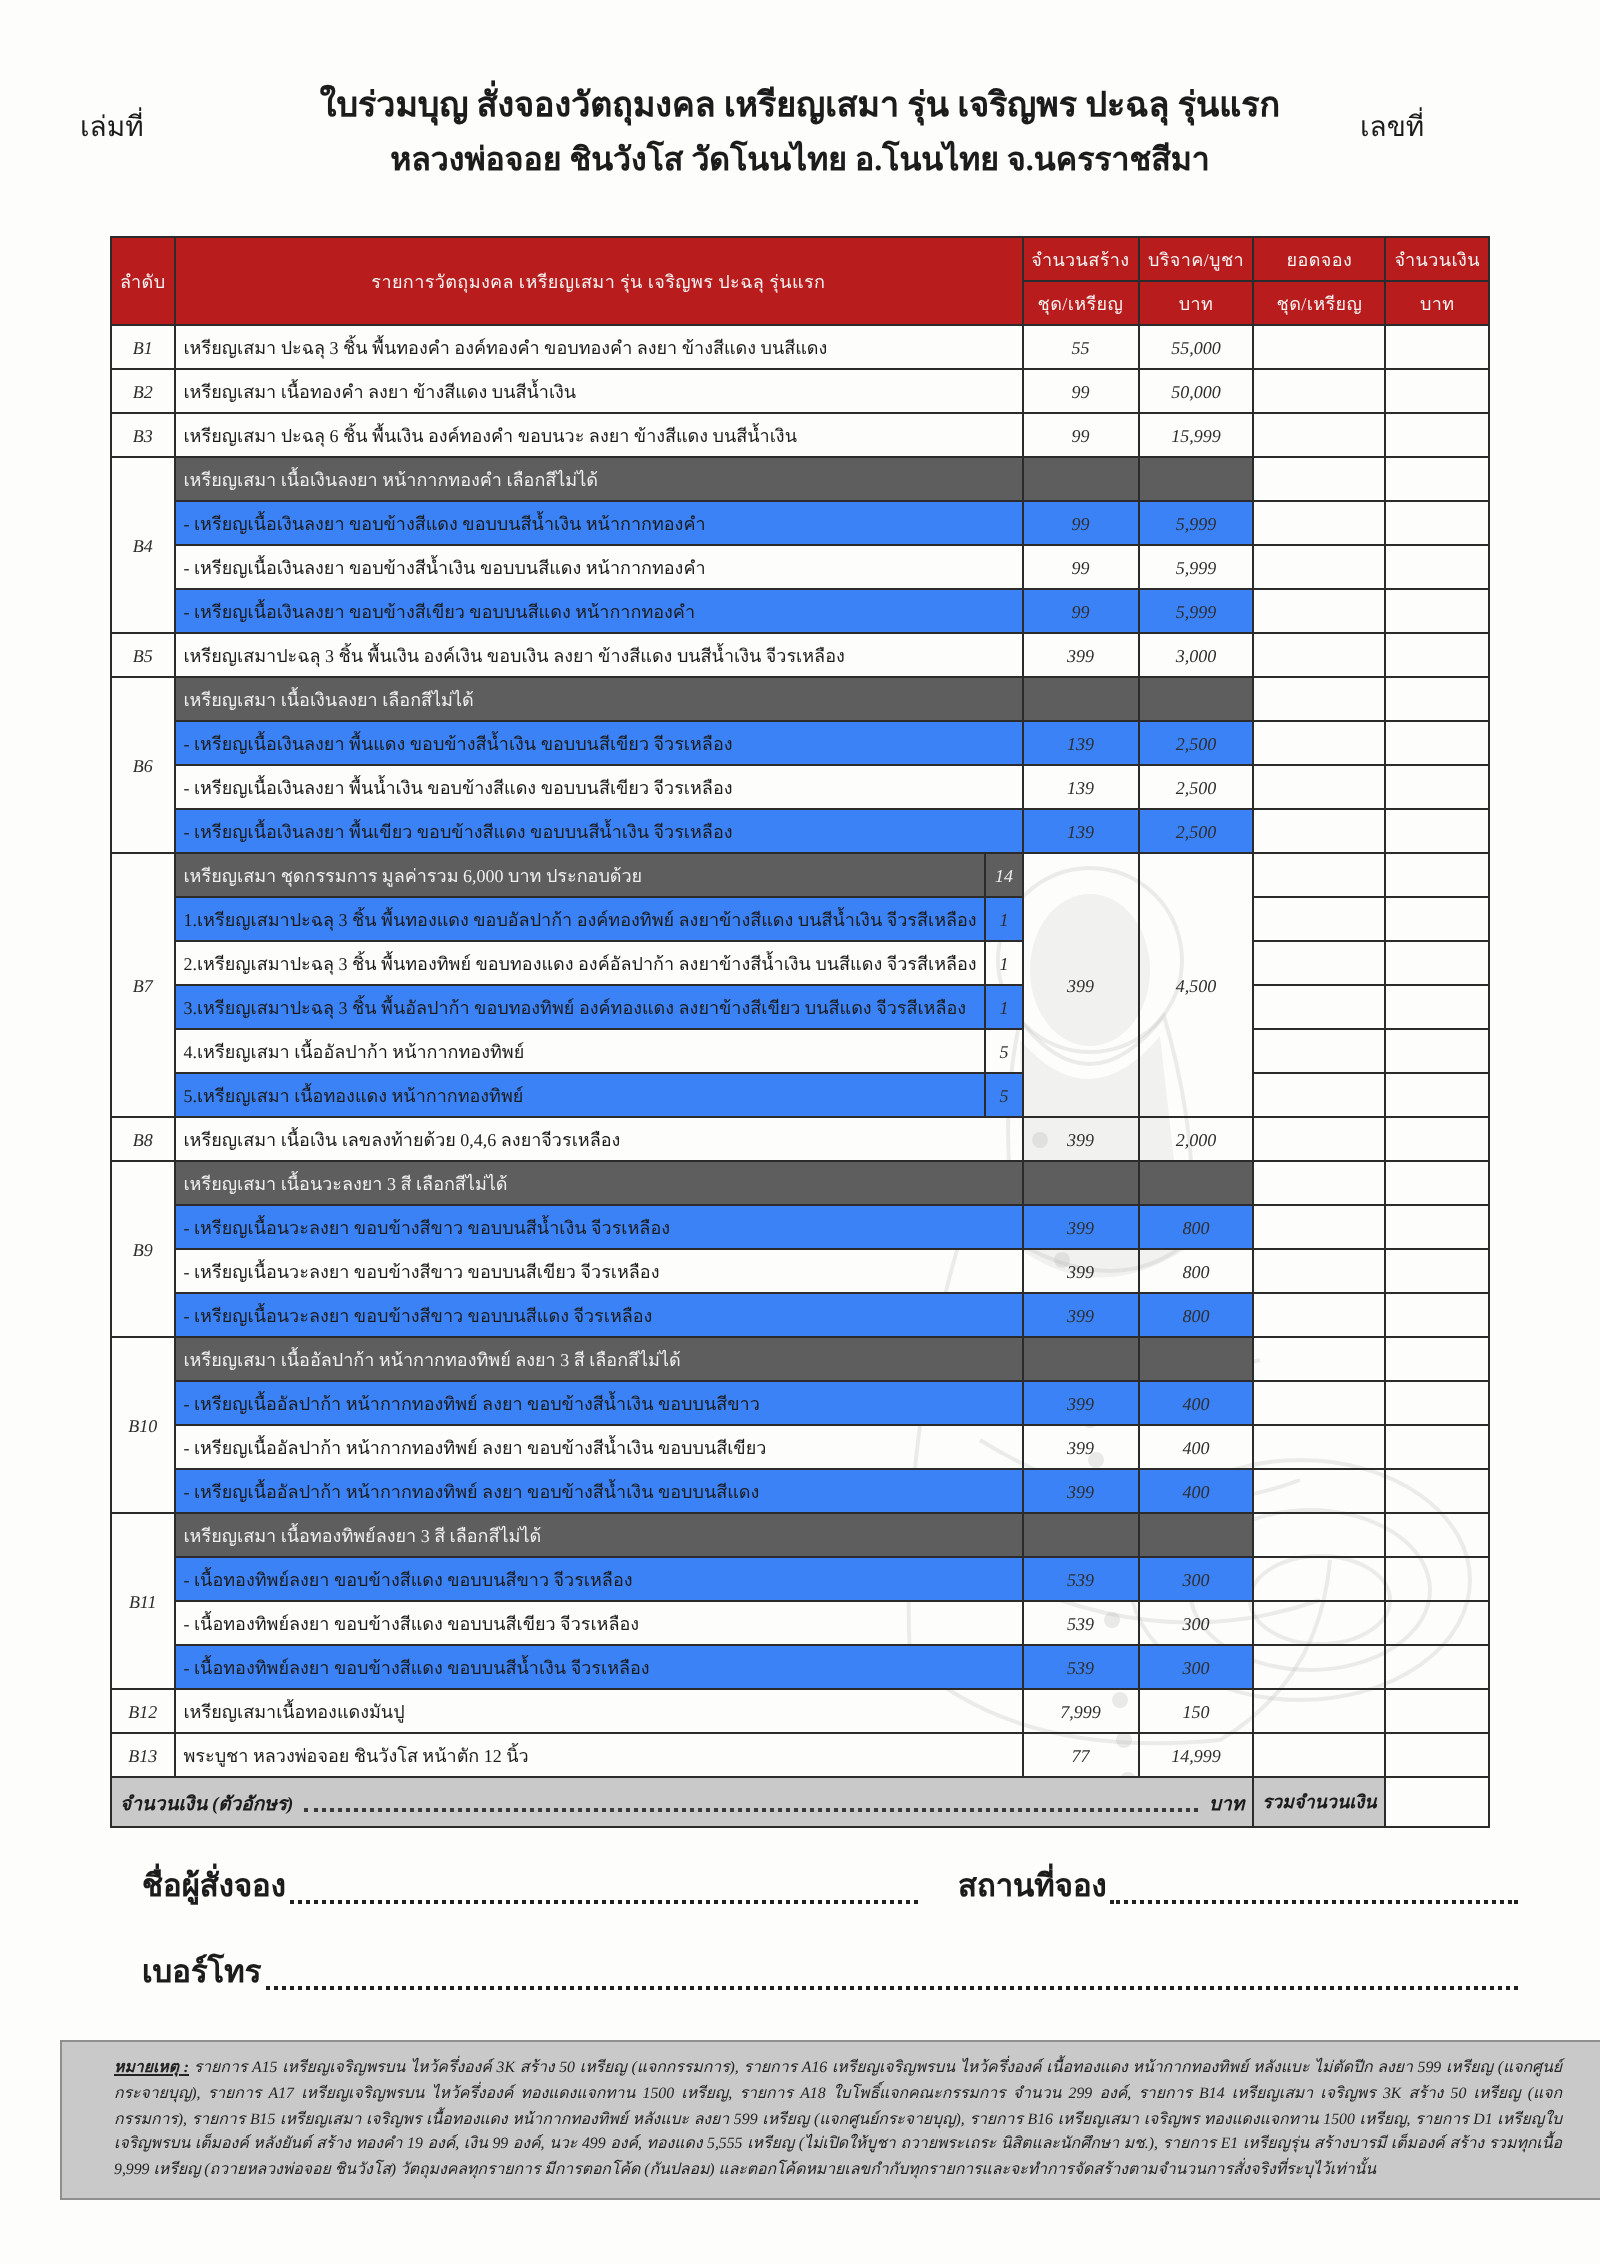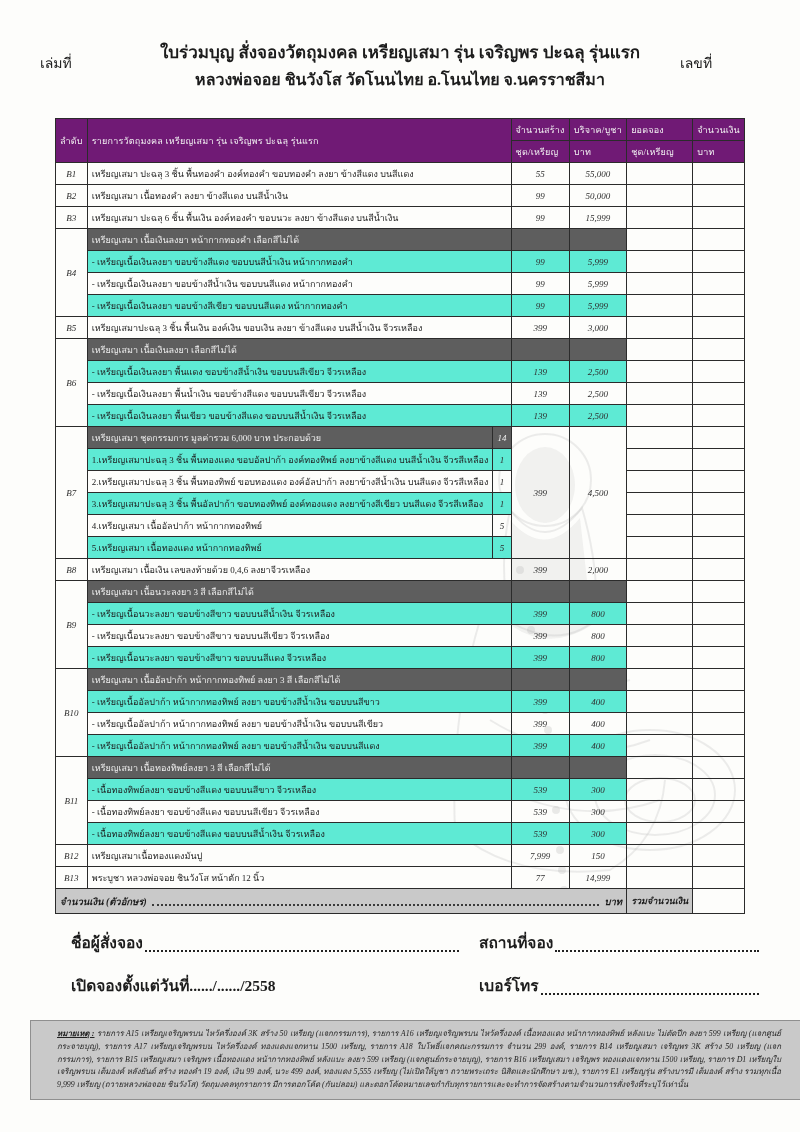--- a/index.html
+++ b/index.html
@@ -11,28 +11,28 @@
   .corner-label.right{text-align:left;}
   .titles{flex:1;text-align:center;font-weight:bold;}
   .title-l1{font-size:17px;}
   .title-l2{font-size:16px;margin-top:2px;}
   
   .watermark{position:absolute;left:360px;top:360px;z-index:0;opacity:.8;}
   
   table.order{position:absolute;left:55px;top:118px;width:690px;border-collapse:collapse;z-index:1;}
   table.order td{border:1px solid #2b2b2b;padding:0 4px;height:21px;font-size:9px;
                  overflow:hidden;white-space:nowrap;vertical-align:middle;}
-  thead td{background:#701a75;color:#f4f4f4;font-size:8.6px;letter-spacing:.2px;}
+  thead td{background:#b91c1c;color:#f4f4f4;text-align:center;font-size:8.6px;letter-spacing:.2px;}
   thead td.main{font-size:9px;}
   .c-no{text-align:center;font-style:italic;}
   .c-desc{text-align:left;}
   .c-qty,.c-price,.c-cnt{text-align:center;}
   .num{font-style:italic;color:#2e2e2e;}
   .ghead{background:#5e5e5e;color:#efefef;font-size:9px;}
-  .shade{background:#5eead4;}
+  .shade{background:#3b82f6;}
   td.c-res,td.c-amt{background:transparent;}
   .total-left{background:#c9c9c9;}
   .total-left .flexline{display:flex;align-items:flex-end;font-weight:bold;font-size:9.5px;font-style:italic;}
   .leader{flex:1;border-bottom:2px dotted #3a3a3a;margin:0 5px 3px 5px;height:1px;}
   .total-mid{background:#c9c9c9;text-align:center;font-weight:bold;font-size:8.6px;font-style:italic;}
   tr.total td{height:24px;}
   
   .form-area{position:absolute;left:71px;top:930px;width:690px;z-index:1;font-weight:600;}
   .form-row{display:flex;margin-bottom:18px;}
   .f-left{width:390px;display:flex;align-items:flex-end;padding-right:18px;}
@@ -382,23 +382,20 @@
       <div class="f-left">
         <span class="f-label">ชื่อผู้สั่งจอง</span>
         <span class="f-dots"></span>
       </div>
       <div class="f-right">
         <span class="f-label">สถานที่จอง</span>
         <span class="f-dots"></span>
       </div>
     </div>
     <div class="form-row">
-      <div class="f-left">
-        <span class="f-label">เปิดจองตั้งแต่วันที่....../....../2558</span>
-      </div>
       <div class="f-right">
         <span class="f-label">เบอร์โทร</span>
         <span class="f-dots"></span>
       </div>
     </div>
   </div>
 
   <div class="note">
     <b>หมายเหตุ :</b><span> รายการ A15 เหรียญเจริญพรบน ไหว้ครึ่งองค์ 3K สร้าง 50 เหรียญ (แจกกรรมการ),  รายการ A16 เหรียญเจริญพรบน ไหว้ครึ่งองค์ เนื้อทองแดง หน้ากากทองทิพย์ หลังแบะ ไม่ตัดปีก ลงยา 599 เหรียญ (แจกศูนย์กระจายบุญ),  รายการ A17 เหรียญเจริญพรบน ไหว้ครึ่งองค์ ทองแดงแจกทาน 1500 เหรียญ,  รายการ A18 ใบโพธิ์แจกคณะกรรมการ จำนวน 299 องค์,  รายการ B14 เหรียญเสมา เจริญพร 3K สร้าง 50 เหรียญ (แจกกรรมการ),  รายการ B15 เหรียญเสมา เจริญพร เนื้อทองแดง หน้ากากทองทิพย์ หลังแบะ ลงยา 599 เหรียญ (แจกศูนย์กระจายบุญ),  รายการ B16 เหรียญเสมา เจริญพร ทองแดงแจกทาน 1500 เหรียญ,  รายการ D1 เหรียญใบเจริญพรบน เต็มองค์ หลังยันต์ สร้าง ทองคำ 19 องค์, เงิน 99 องค์, นวะ 499 องค์, ทองแดง 5,555 เหรียญ (ไม่เปิดให้บูชา ถวายพระเถระ นิสิตและนักศึกษา มช.),  รายการ E1 เหรียญรุ่น สร้างบารมี เต็มองค์ สร้าง รวมทุกเนื้อ 9,999 เหรียญ (ถวายหลวงพ่อจอย ชินวังโส) วัตถุมงคลทุกรายการ มีการตอกโค้ด (กันปลอม) และตอกโค้ดหมายเลขกำกับทุกรายการและจะทำการจัดสร้างตามจำนวนการสั่งจริงที่ระบุไว้เท่านั้น</span>
   </div>

